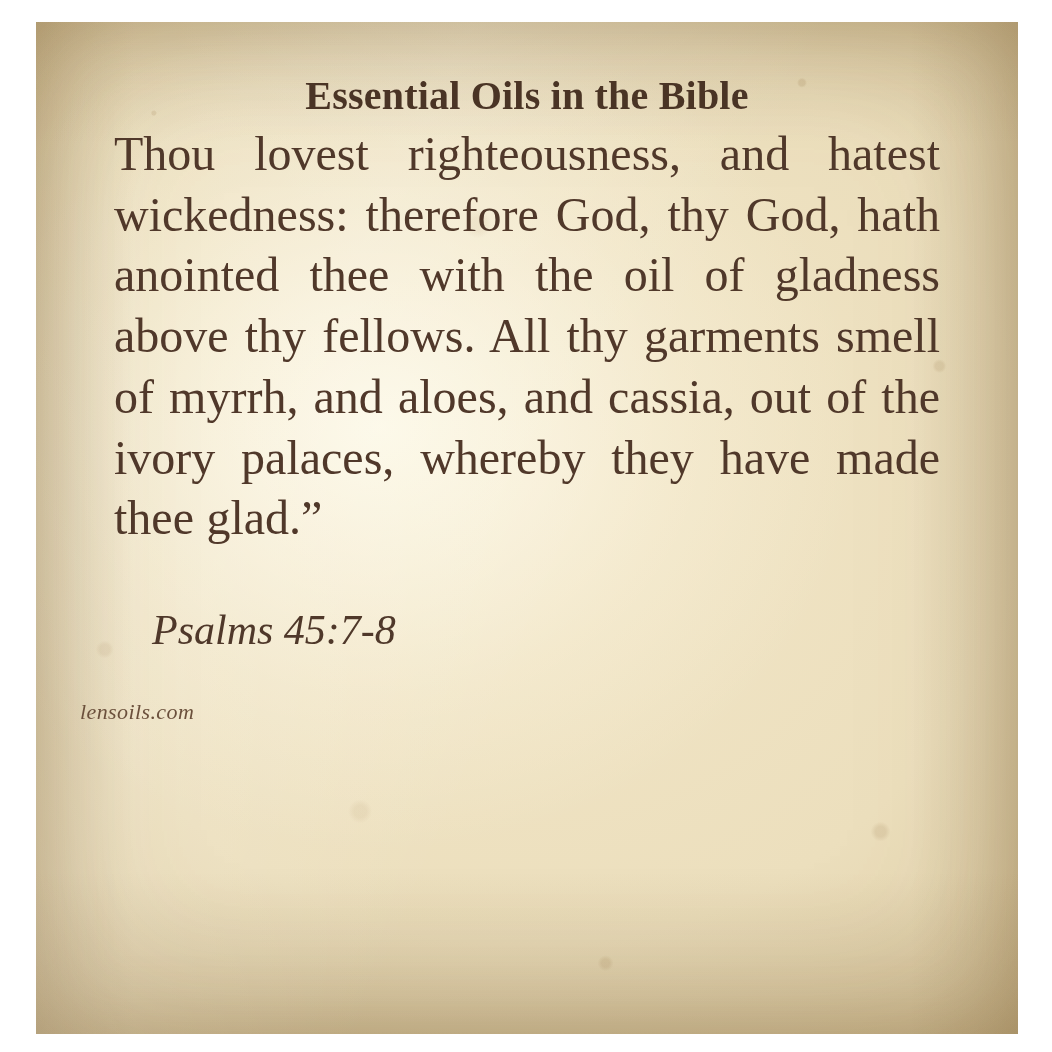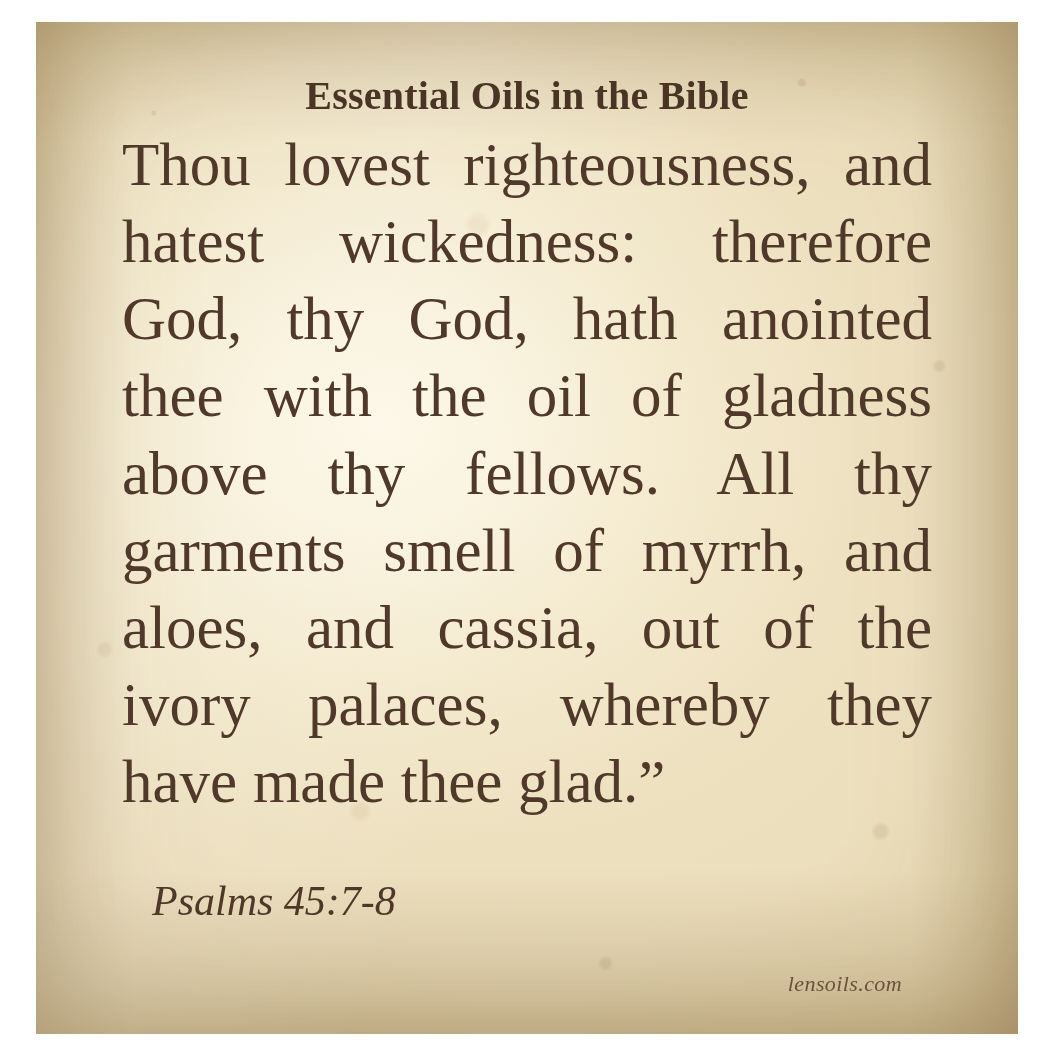--- a/index.html
+++ b/index.html
@@ -84,42 +84,42 @@
     text-align: center;
     font-size: 40px;
     font-weight: bold;
     color: #4a3425;
     letter-spacing: 0.2px;
     margin: 0 0 6px 0;
     line-height: 1.1;
   }
 
   .verse {
-    margin: 8px;
-    font-size: 61px;
+    margin: 0;
+    font-size: 48px;
     line-height: 1.265;
     color: #50382a;
     text-align: justify;
     text-align-last: left;
     word-spacing: 0.5px;
     padding: 0 34px 0 34px;
   }
 
   .reference {
     margin: 58px 0 0 0;
     padding-left: 72px;
     font-size: 42px;
     font-style: italic;
     color: #4f382a;
     line-height: 1.1;
   }
 
   .site {
     margin: 46px 0 0 0;
-    text-align: right;
+    text-align: left;
     font-size: 22px;
     font-style: italic;
     color: #6b503c;
     letter-spacing: 0.4px;
     padding-right: 72px;
   }
 </style>
 </head>
 <body>
 

